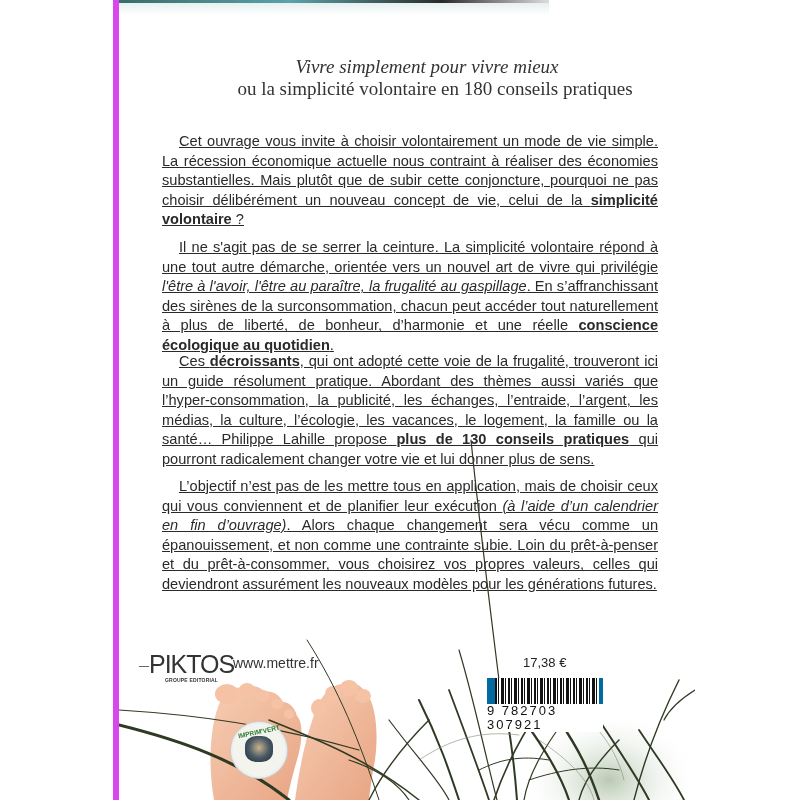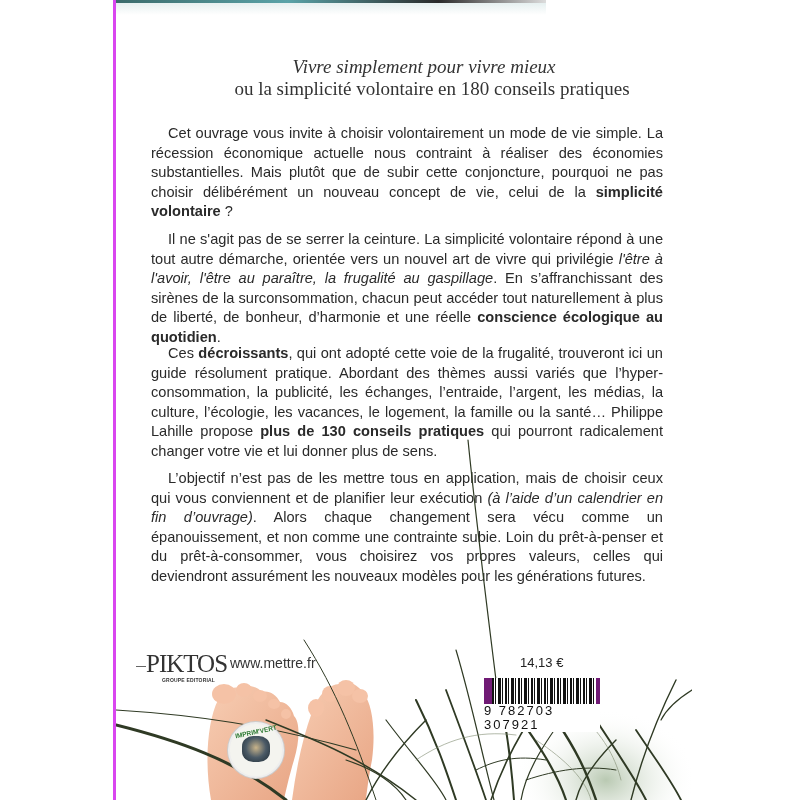--- a/index.html
+++ b/index.html
@@ -3,21 +3,21 @@
   <meta charset="utf-8">
   <style>
     html, body { margin: 0; padding: 0; }
     body {
       width: 800px; height: 800px; background: #ffffff; position: relative; overflow: hidden;
       font-family: "Liberation Sans", "DejaVu Sans", sans-serif;
     }
     .cover {
       position: absolute; left: 113px; top: 0; width: 576px; height: 800px;
       background: #ffffff; overflow: hidden;
-      border-left: 3px solid #d946ef;
+      border-left: 6px solid #d946ef;
     }
     .top-strip {
       position: absolute; left: 0; top: 0; width: 430px; height: 3px;
       background: linear-gradient(90deg, #3b6b6b 0%, #5aa3a8 40%, #2a2a2a 75%, #dcdcdc 100%);
     }
     .top-fade {
       position: absolute; left: 0; top: 3px; width: 430px; height: 12px;
       background: linear-gradient(180deg, #e6f0f0 0%, #ffffff 100%);
     }
     .headline {
@@ -25,48 +25,48 @@
       font-family: "Liberation Serif", "DejaVu Serif", serif; color: #333;
     }
     .headline.title { top: 56px; font-size: 19px; font-style: italic; left: 20px; }
     .headline.subtitle { top: 78px; font-size: 19px; left: 28px; }
 
     .body-text {
       position: absolute; left: 35px; width: 512px;
       font-size: 14.6px; line-height: 19.6px; color: #2a2a2a; text-align: justify;
       font-family: "Liberation Sans", sans-serif;
     }
-    .body-text p { margin: 0; text-indent: 17px; }
+    .body-text p { margin: 8px; text-indent: 17px; text-decoration: underline; }
     .body-text b { font-weight: bold; }
     .body-text i { font-style: italic; }
     #p1 { top: 124px; }
     #p2 { top: 230px; }
     #p3 { top: 344px; }
     #p4 { top: 469px; }
 
     
     .logo {
       position: absolute; left: 20px; top: 650px; width: 100px; height: 36px;
     }
     .logo-text {
       position: absolute; left: 10px; top: 0; font-size: 25px; letter-spacing: -1px; color: #333;
-      font-family: Liberation Serif, serif;
+      font-family: Liberation Sans, sans-serif;
     }
     .logo-dash { position: absolute; left: 0; top: 16px; width: 10px; height: 1px; background: #666; }
     .logo-sub {
       position: absolute; left: 26px; top: 27px; font-size: 5px; font-weight: bold; color: #333; letter-spacing: 0.2px;
     }
     .website {
       position: absolute; left: 114px; top: 655px; font-size: 14px; color: #333;
     }
     .price {
       position: absolute; left: 404px; top: 655px; font-size: 13px; color: #222;
     }
     .barcode {
-      position: absolute; left: 368px; top: 678px; width: 116px; height: 40px; background: #701a75;
+      position: absolute; left: 368px; top: 678px; width: 116px; height: 40px; background: #0369a1;
     }
     .barcode-bars {
       position: absolute; left: 8px; top: 0; width: 104px; height: 28px;
       background: repeating-linear-gradient(90deg,
         #111 0px, #111 2px, #fff 2px, #fff 3px, #111 3px, #111 4px, #fff 4px, #fff 6px,
         #111 6px, #111 9px, #fff 9px, #fff 10px, #111 10px, #111 11px, #fff 11px, #fff 13px);
     }
     .barcode-num {
       position: absolute; left: 0; top: 26px; width: 116px; font-size: 13px; letter-spacing: 2px;
       font-family: "Liberation Sans", sans-serif; color: #111; background: #fff; line-height: 14px;
@@ -171,21 +171,21 @@
   </svg>
 
   <div class="logo">
     <div class="logo-dash"></div>
     <div class="logo-text">PIKTOS</div>
     <div class="logo-sub">GROUPE EDITORIAL</div>
   </div>
 
   <div class="website">www.mettre.fr</div>
 
-  <div class="price">14,13 €</div>
+  <div class="price">17,38 €</div>
 
   <div class="barcode">
     <div class="barcode-bars"></div>
     <div class="barcode-num">9 782703 307921</div>
   </div>
 
   <div class="badge">
     <div class="badge-inner"></div>
     <div class="badge-label">IMPRIM'VERT</div>
   </div>

